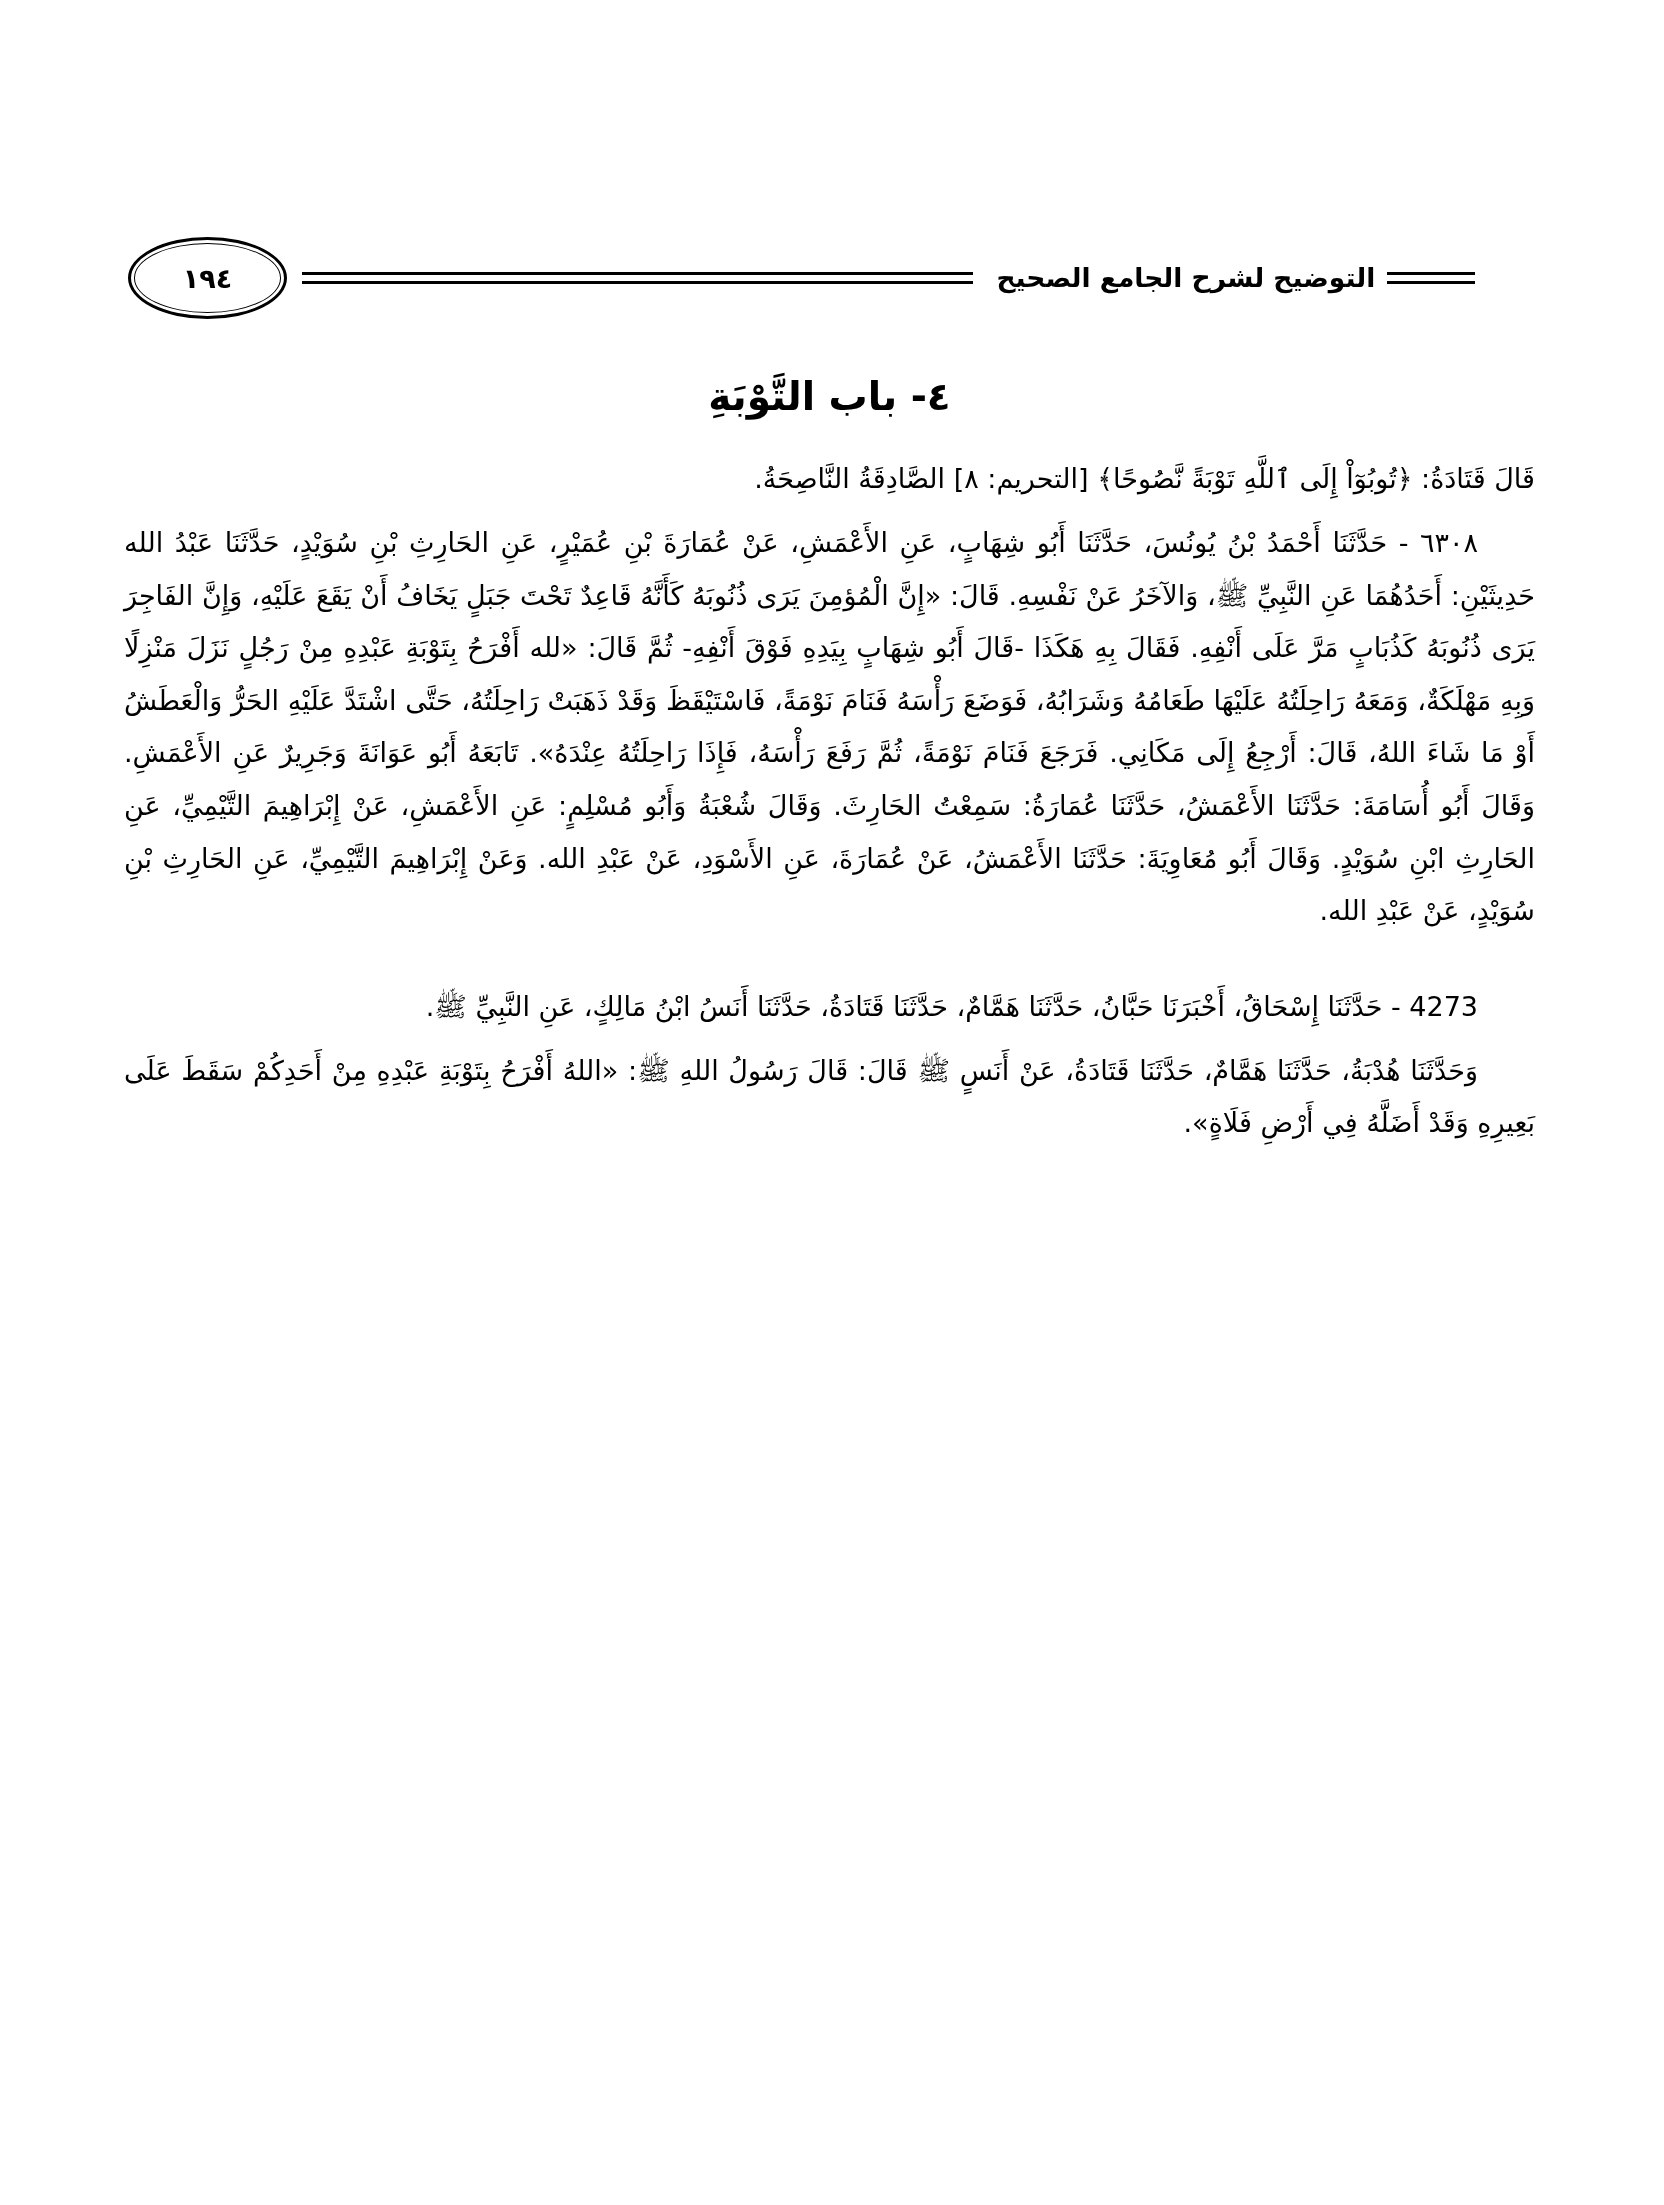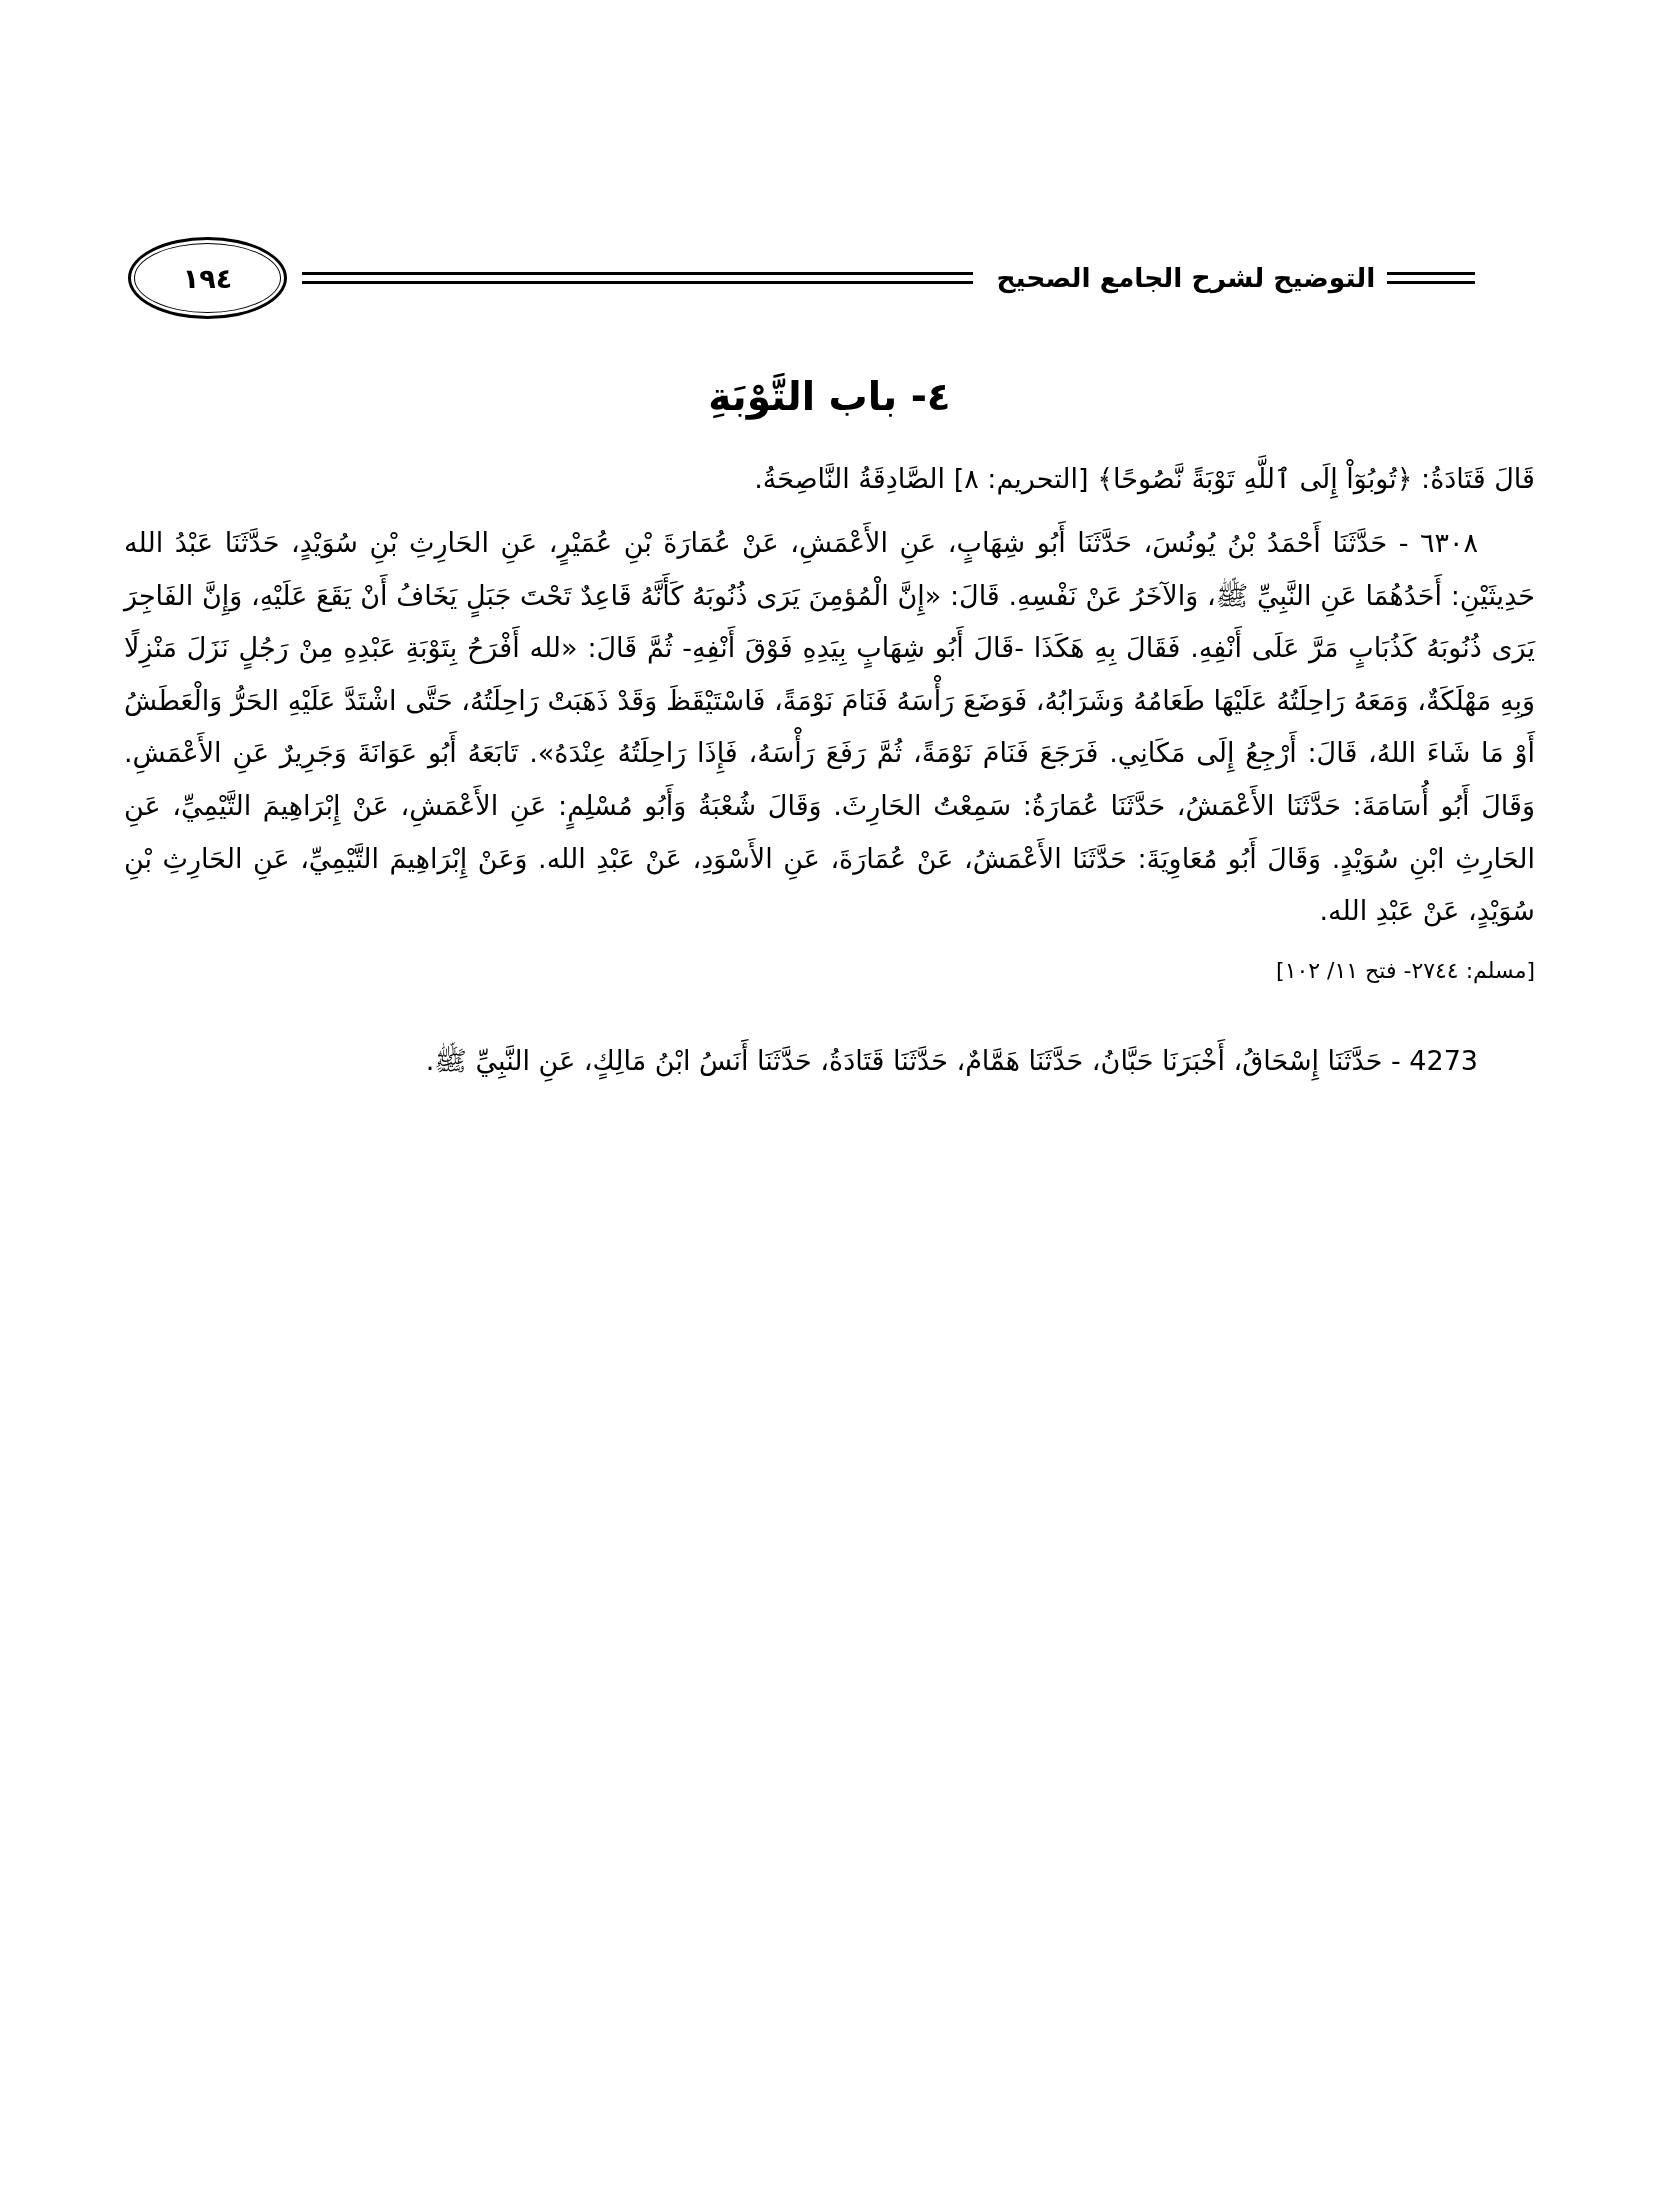--- a/index.html
+++ b/index.html
@@ -155,23 +155,23 @@
     <div class="header-rule-left"></div>
   </div>
 
   <div class="content">
 
     <div class="chapter-title">٤- باب التَّوْبَةِ</div>
 
     <p class="para">قَالَ قَتَادَةُ: ﴿تُوبُوٓاْ إِلَى ٱللَّهِ تَوْبَةً نَّصُوحًا﴾ [التحريم: ٨] الصَّادِقَةُ النَّاصِحَةُ.</p>
 
     <p class="para indent">٦٣٠٨ - حَدَّثَنَا أَحْمَدُ بْنُ يُونُسَ، حَدَّثَنَا أَبُو شِهَابٍ، عَنِ الأَعْمَشِ، عَنْ عُمَارَةَ بْنِ عُمَيْرٍ، عَنِ الحَارِثِ بْنِ سُوَيْدٍ، حَدَّثَنَا عَبْدُ الله حَدِيثَيْنِ: أَحَدُهُمَا عَنِ النَّبِيِّ ﷺ، وَالآخَرُ عَنْ نَفْسِهِ. قَالَ: «إِنَّ الْمُؤمِنَ يَرَى ذُنُوبَهُ كَأَنَّهُ قَاعِدٌ تَحْتَ جَبَلٍ يَخَافُ أَنْ يَقَعَ عَلَيْهِ، وَإِنَّ الفَاجِرَ يَرَى ذُنُوبَهُ كَذُبَابٍ مَرَّ عَلَى أَنْفِهِ. فَقَالَ بِهِ هَكَذَا -قَالَ أَبُو شِهَابٍ بِيَدِهِ فَوْقَ أَنْفِهِ- ثُمَّ قَالَ: «لله أَفْرَحُ بِتَوْبَةِ عَبْدِهِ مِنْ رَجُلٍ نَزَلَ مَنْزِلًا وَبِهِ مَهْلَكَةٌ، وَمَعَهُ رَاحِلَتُهُ عَلَيْهَا طَعَامُهُ وَشَرَابُهُ، فَوَضَعَ رَأْسَهُ فَنَامَ نَوْمَةً، فَاسْتَيْقَظَ وَقَدْ ذَهَبَتْ رَاحِلَتُهُ، حَتَّى اشْتَدَّ عَلَيْهِ الحَرُّ وَالْعَطَشُ أَوْ مَا شَاءَ اللهُ، قَالَ: أَرْجِعُ إِلَى مَكَانِي. فَرَجَعَ فَنَامَ نَوْمَةً، ثُمَّ رَفَعَ رَأْسَهُ، فَإِذَا رَاحِلَتُهُ عِنْدَهُ». تَابَعَهُ أَبُو عَوَانَةَ وَجَرِيرٌ عَنِ الأَعْمَشِ. وَقَالَ أَبُو أُسَامَةَ: حَدَّثَنَا الأَعْمَشُ، حَدَّثَنَا عُمَارَةُ: سَمِعْتُ الحَارِثَ. وَقَالَ شُعْبَةُ وَأَبُو مُسْلِمٍ: عَنِ الأَعْمَشِ، عَنْ إِبْرَاهِيمَ التَّيْمِيِّ، عَنِ الحَارِثِ ابْنِ سُوَيْدٍ. وَقَالَ أَبُو مُعَاوِيَةَ: حَدَّثَنَا الأَعْمَشُ، عَنْ عُمَارَةَ، عَنِ الأَسْوَدِ، عَنْ عَبْدِ الله. وَعَنْ إِبْرَاهِيمَ التَّيْمِيِّ، عَنِ الحَارِثِ بْنِ سُوَيْدٍ، عَنْ عَبْدِ الله.</p>
-    <p class="para small-ref">[مسلم: ٢٧٤٤- فتح ١١/ ١٠٢]</p>
 
     <div class="spacer-lg"></div>
 
     <p class="para indent">4273 - حَدَّثَنَا إِسْحَاقُ، أَخْبَرَنَا حَبَّانُ، حَدَّثَنَا هَمَّامٌ، حَدَّثَنَا قَتَادَةُ، حَدَّثَنَا أَنَسُ ابْنُ مَالِكٍ، عَنِ النَّبِيِّ ﷺ.</p>
 
+    <p class="para indent">وَحَدَّثَنَا هُدْبَةُ، حَدَّثَنَا هَمَّامٌ، حَدَّثَنَا قَتَادَةُ، عَنْ أَنَسٍ ﷺ قَالَ: قَالَ رَسُولُ اللهِ ﷺ: «اللهُ أَفْرَحُ بِتَوْبَةِ عَبْدِهِ مِنْ أَحَدِكُمْ سَقَطَ عَلَى بَعِيرِهِ وَقَدْ أَضَلَّهُ فِي أَرْضِ فَلَاةٍ».</p>
 
 
   </div>
 </div>
 
 
 </body></html>

